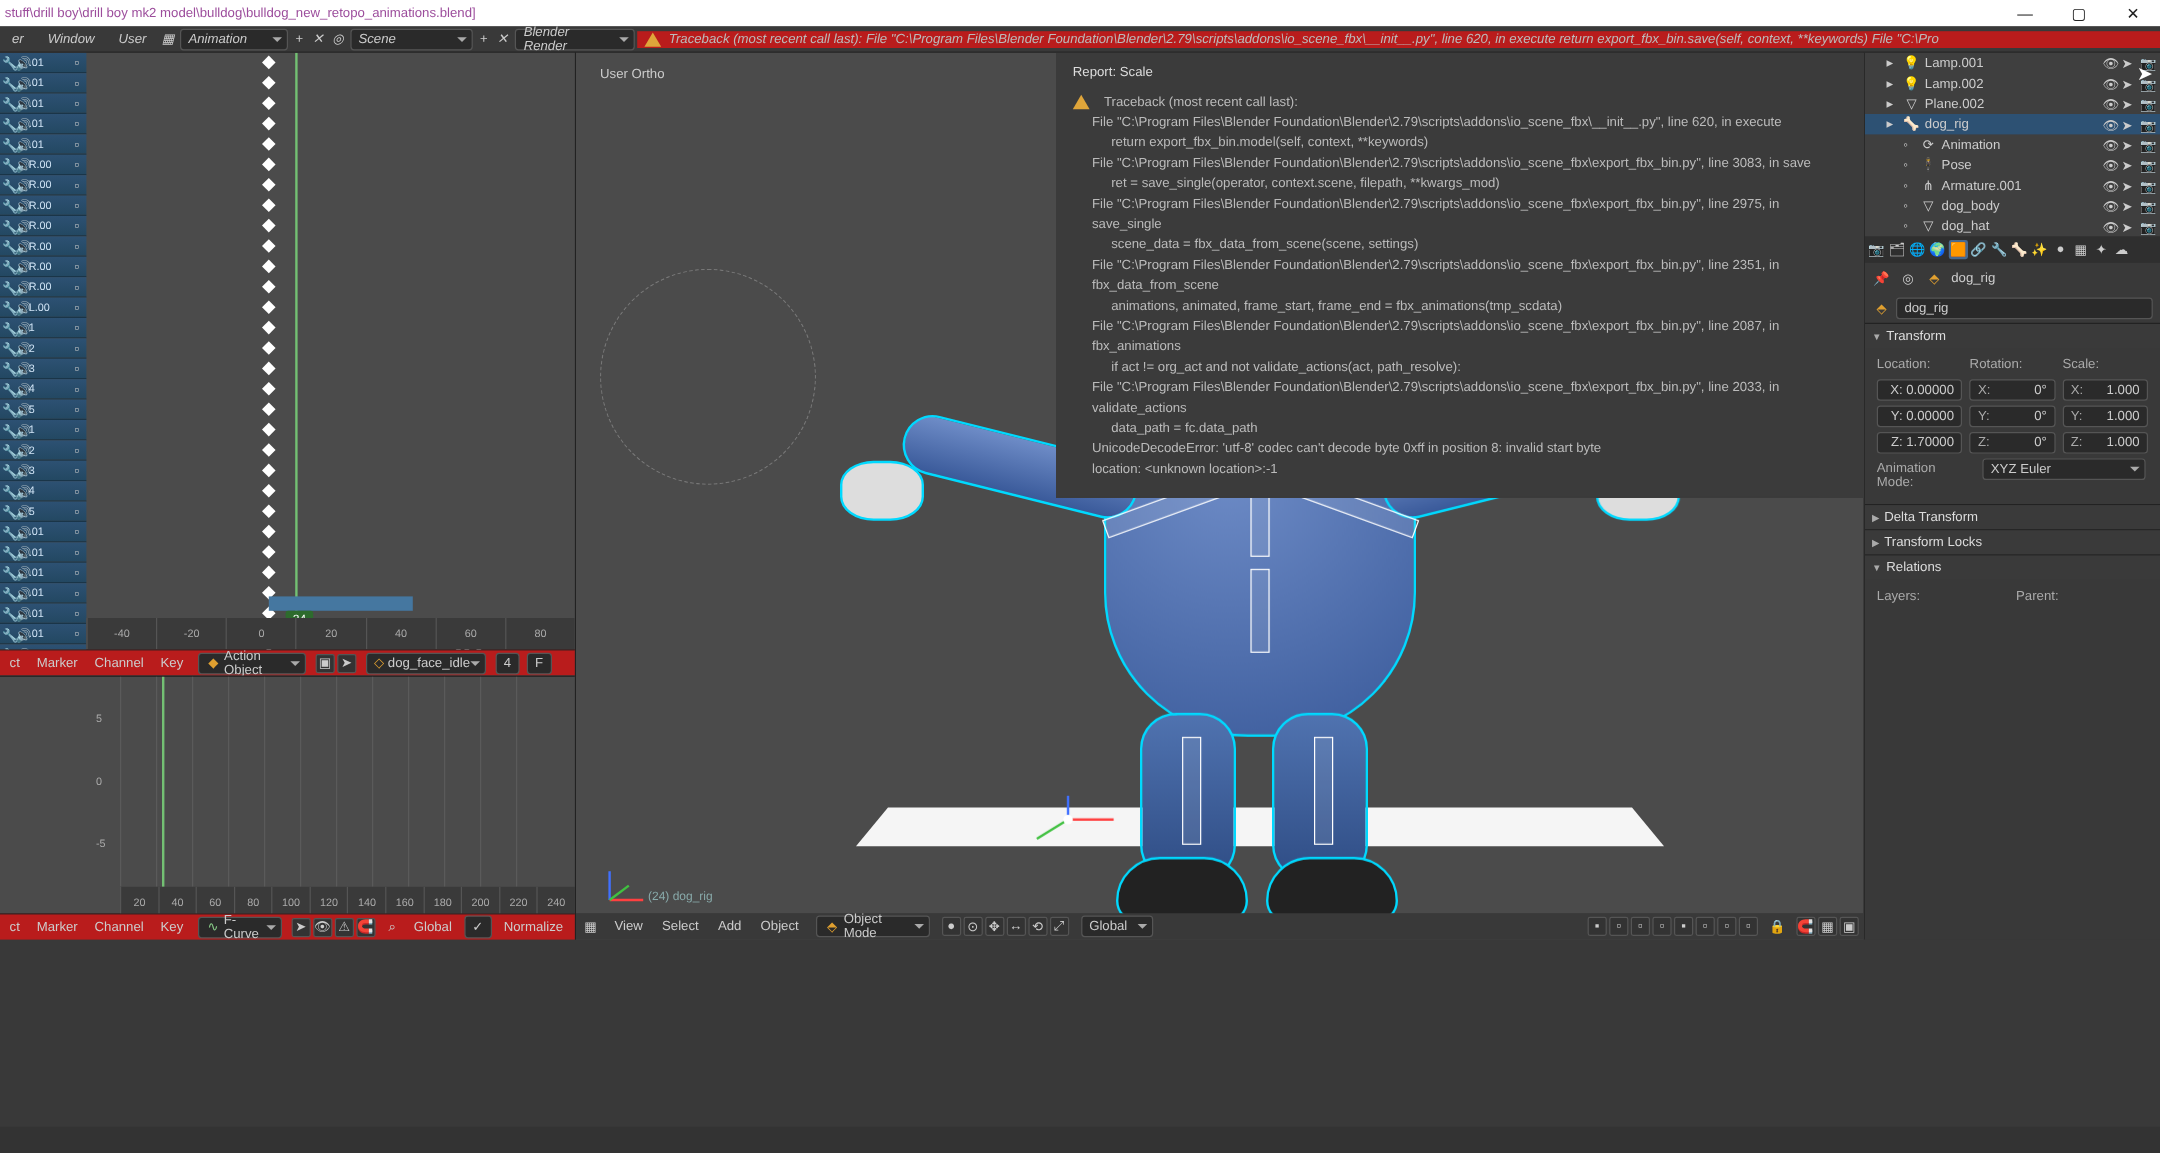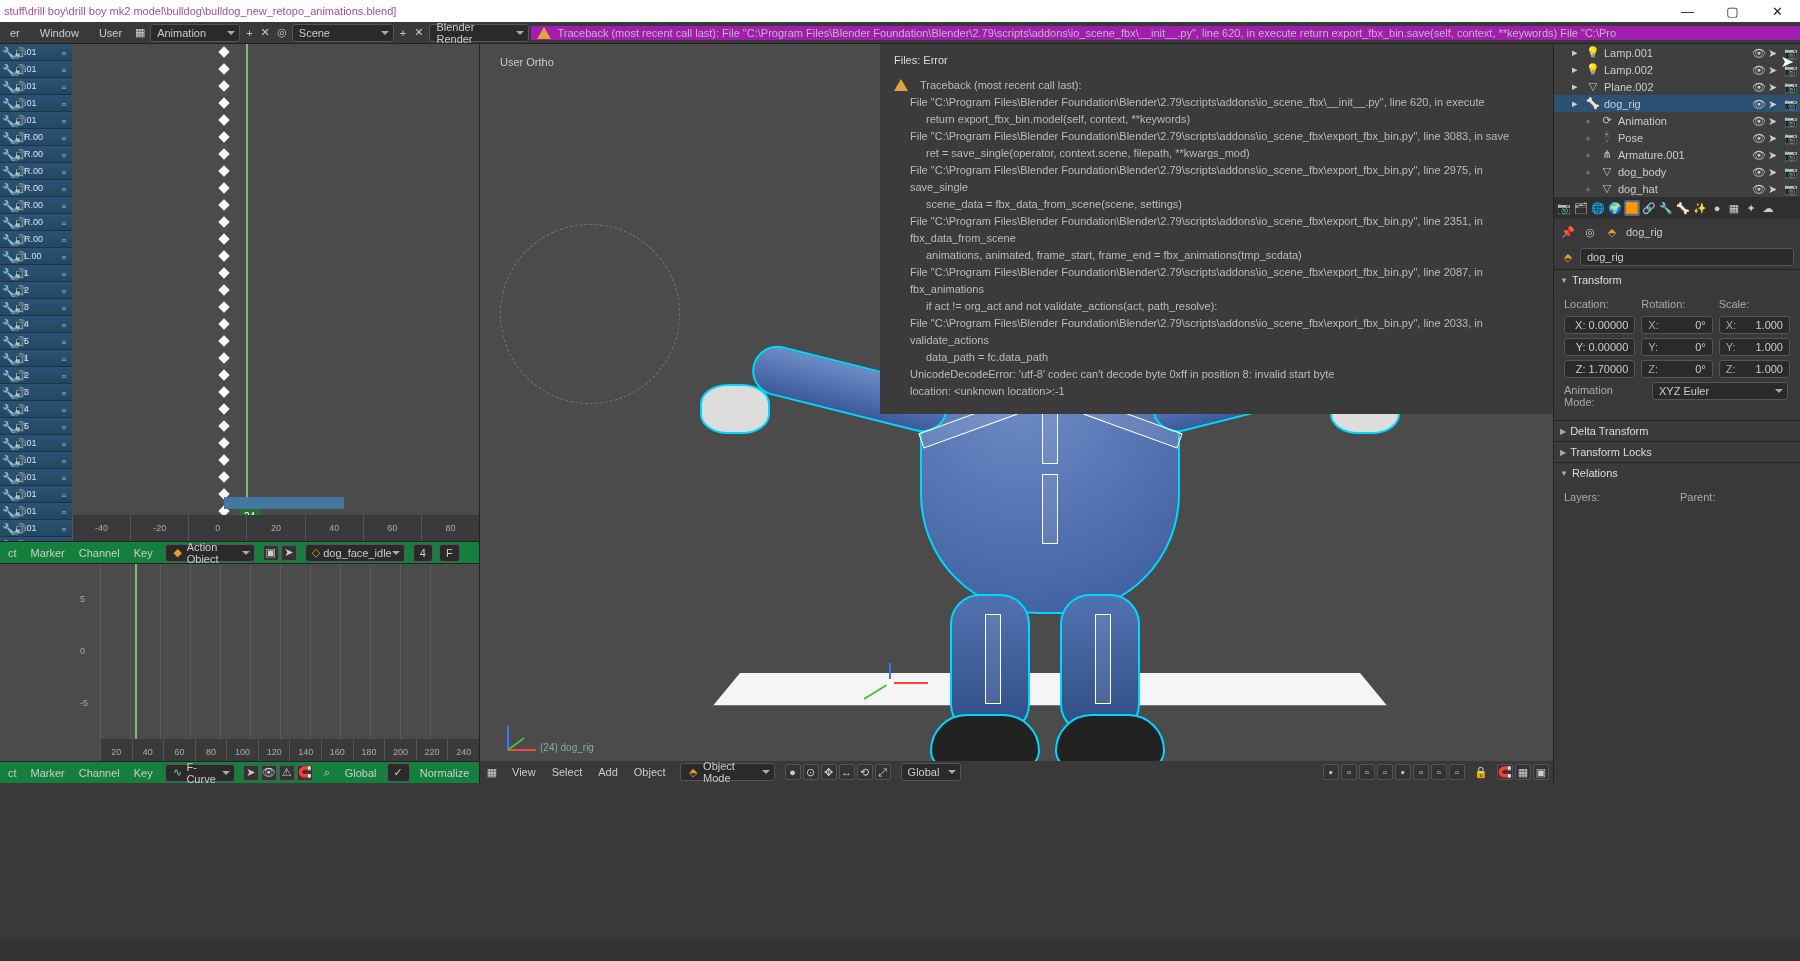--- a/index.html
+++ b/index.html
@@ -1,47 +1,47 @@
 <!DOCTYPE html>
 <html><head>
 <meta charset="utf-8">
 <style>
 * { margin:0; padding:0; box-sizing:border-box; font-family:"Segoe UI",Arial,sans-serif; font-size:11px; }
 body { background:#393939; color:#ccc; width:1800px; height:961px; overflow:hidden; position:relative; }
 .titlebar { height:22px; background:#fff; display:flex; align-items:center; padding:0 4px; color:#9c4d9c; font-size:11px; }
 .winbtns { position:absolute; right:0; top:0; display:flex; }
 .winbtn { width:45px; height:22px; display:flex; align-items:center; justify-content:center; color:#222; font-size:13px; }
-.topmenu { height:22px; background:#393939; display:flex; align-items:center; border-bottom:1px solid #222; }
+.topmenu { height:22px; background:#393939; display:flex; align-items:center; border-bottom:1px solid #222;font-style:italic; }
 .menitem { padding:0 10px; color:#ccc; height:22px; display:flex; align-items:center; }
 .layout-chooser { padding:0 6px; color:#ccc; }
 .dd { background:#2a2a2a; border:1px solid #555; padding:2px 18px 2px 6px; color:#ccc; height:18px; display:flex; align-items:center; position:relative; border-radius:3px; margin:0 2px; }
 .dd::after { content:""; position:absolute; right:4px; top:6px; border:4px solid transparent; border-top-color:#aaa; }
 .plusx { color:#ccc; padding:0 4px; }
-.errbar { background:#a21caf; display:flex; align-items:center; padding:0 6px; flex:1; color:#bbb; overflow:hidden; white-space:nowrap; }
+.errbar { background:#b91c1c; display:flex; align-items:center; padding:0 6px; flex:1; color:#bbb; overflow:hidden; white-space:nowrap; }
 .warn-icon { width:14px; height:14px; margin-right:6px; display:inline-flex; align-items:center; justify-content:center; }
 .warn-tri { width:0; height:0; border:7px solid transparent; border-bottom:12px solid #dfa53a; position:relative; top:-3px; }
 
 .mainrow { display:flex; height:739px; }
 .dopesheet-col { width:480px; display:flex; flex-direction:column; border-right:1px solid #222; }
 .dope-area { flex:1; background:#4b4b4b; position:relative; overflow:hidden; }
 .dope-channels { position:absolute; left:0; top:0; width:72px; height:100%; }
 .chan { height:17px; background:linear-gradient(#2d5173,#234862); border-bottom:1px solid #1a3548; display:flex; align-items:center; padding-left:2px; gap:1px; }
 .chan .wr { width:10px; height:10px; display:inline-block; }
 .chan .lbl { color:#cfe3f5; font-size:9px; white-space:nowrap; overflow:hidden; }
 .chan .muteeye { margin-left:auto; width:10px; height:10px; }
 .key-area { position:absolute; left:72px; right:0; top:0; height:510px; }
 .keyrow { height:17px; position:relative; }
 .kdiamond { position:absolute; width:8px; height:8px; background:#fff; transform:rotate(45deg); top:4px; }
 .playhead { position:absolute; top:0; bottom:26px; width:2px; background:#73c073; }
 .play-marker { position:absolute; background:#2d6b2d; color:#fff; padding:2px 6px; font-size:10px; border-radius:2px; }
 .dope-ruler { position:absolute; left:72px; right:0; bottom:0; height:26px; background:#3a3a3a; display:flex; }
 .ruletick { flex:1; text-align:center; color:#aaa; font-size:9px; padding-top:8px; border-left:1px solid #555; }
 .dope-range { position:absolute; height:12px; background:#4577a0; bottom:32px; }
 
-.dope-head { height:22px; background:#15803d; display:flex; align-items:center; padding:0 4px; gap:6px; border-top:1px solid #222; }
+.dope-head { height:22px; background:#b91c1c; display:flex; align-items:center; padding:0 4px; gap:6px; border-top:1px solid #222; }
 .hdbtn { color:#ccc; padding:0 4px; }
 
 .graph-area { height:198px; background:#4b4b4b; position:relative; border-top:1px solid #222; }
 .graph-grid { position:absolute; inset:0 0 22px 100px; }
 .graph-grid .vline { position:absolute; top:0; bottom:0; width:1px; background:#5a5a5a; }
 .graph-ruler { position:absolute; left:100px; right:0; bottom:0; height:22px; background:#3a3a3a; display:flex; }
 .graph-ylabels { position:absolute; left:80px; top:0; bottom:22px; width:20px; }
 .graph-ylabels div { position:absolute; color:#aaa; font-size:9px; }
 
 .viewport-col { flex:1; background:#4b4b4b; position:relative; border-right:1px solid #222; }
@@ -559,21 +559,21 @@
       <svg style="position:absolute;left:370px;bottom:80px;" width="80" height="40">
         <line x1="40" y1="20" x2="40" y2="0" stroke="#4070ff" stroke-width="2"></line>
         <line x1="40" y1="20" x2="78" y2="20" stroke="#ff4040" stroke-width="2"></line>
         <line x1="40" y1="20" x2="14" y2="36" stroke="#40c040" stroke-width="2"></line>
         <circle cx="40" cy="20" r="4" fill="#fff"></circle>
       </svg>
       <div class="frame-label">(24) dog_rig</div>
     </div>
 
     <div class="error-overlay">
-      <div class="eh">Files: Error</div>
+      <div class="eh">Report: Scale</div>
       <div style="display:flex;align-items:flex-start;gap:6px;">
         <span class="warn-icon">
             <span class="warn-tri"></span>
           </span>
         <span>Traceback (most recent call last):</span>
       </div>
       <div id="tb-lines">
           <div class="tline">File "C:\Program Files\Blender Foundation\Blender\2.79\scripts\addons\io_scene_fbx\__init__.py", line 620, in execute</div>
           <div class="tline2">return export_fbx_bin.model(self, context, **keywords)</div>
           <div class="tline">File "C:\Program Files\Blender Foundation\Blender\2.79\scripts\addons\io_scene_fbx\export_fbx_bin.py", line 3083, in save</div>

